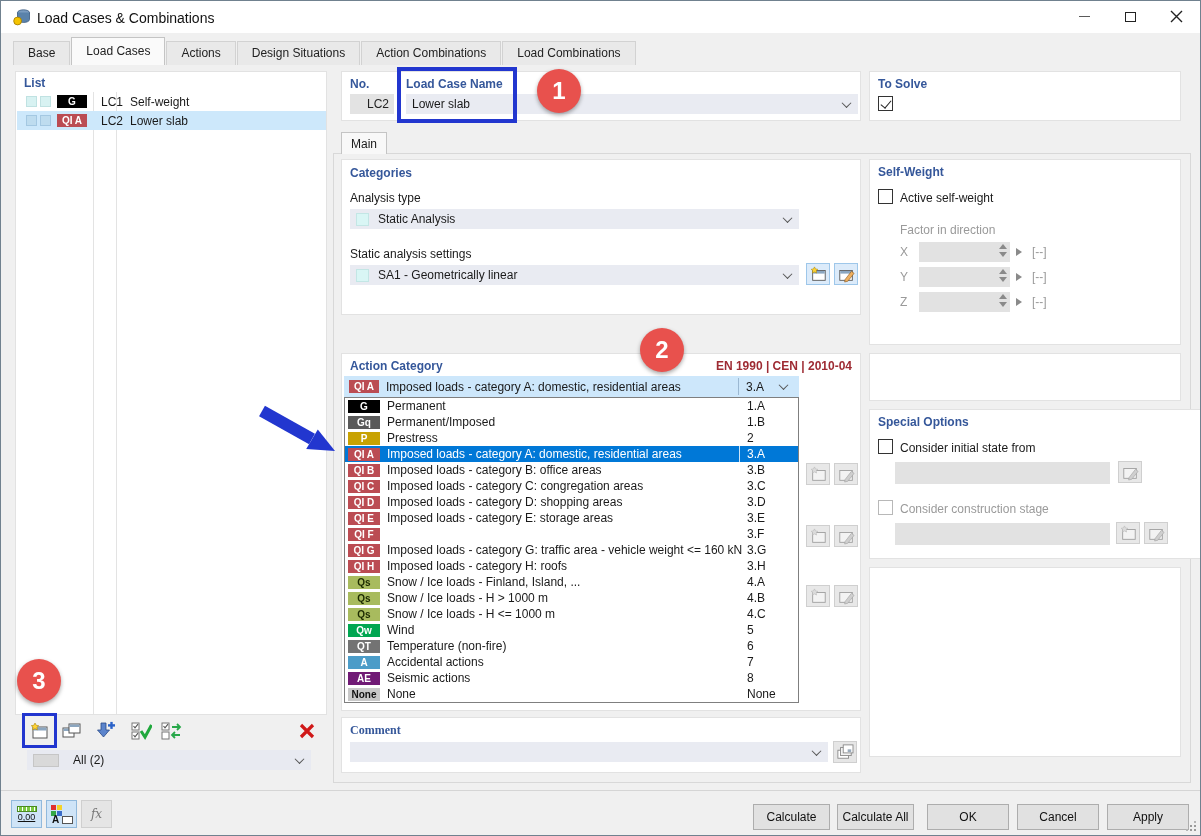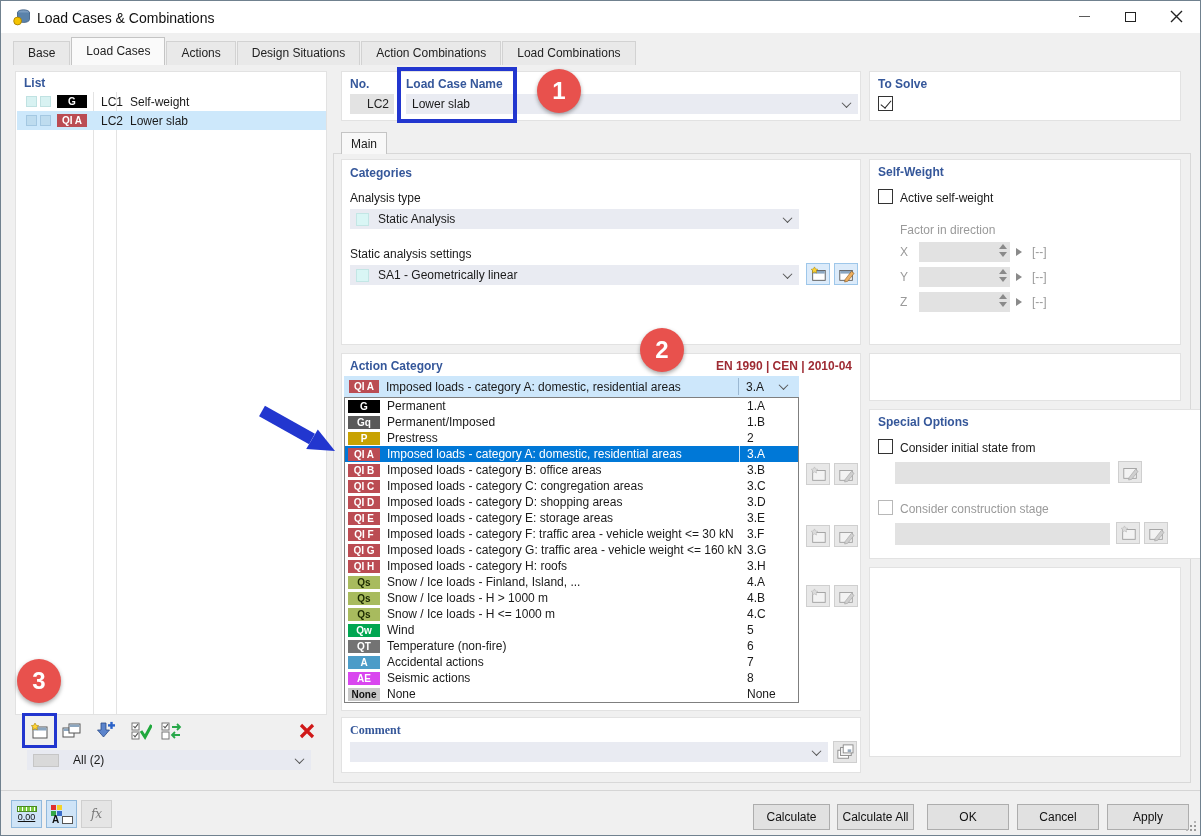--- a/index.html
+++ b/index.html
@@ -31,21 +31,21 @@
   
   .badge{display:inline-flex;align-items:center;justify-content:center;width:30px;height:13px;font-size:10px;font-weight:700;color:#fff;flex:0 0 auto;}
   .b-g{background:#000;}
   .b-gq{background:#595959;}
   .b-p{background:#c8a202;}
   .b-qi{background:#bb4c53;}
   .b-qs{background:#a8bb5e;color:#1c2b00;}
   .b-qw{background:#00a651;}
   .b-qt{background:#737373;}
   .b-a{background:#4b9cc8;}
-  .b-ae{background:#d946ef;}
+  .b-ae{background:#701a75;}
   .b-none{background:#c9c9c9;color:#111;}
   
   .list-row{position:absolute;left:1px;width:309px;height:19px;display:flex;align-items:center;}
   .list-row.sel{background:#cde8fb;}
   .lr-sq{width:11px;height:11px;margin-left:9px;flex:0 0 auto;}
   .sq1{background:#d8f2f2;border:1px solid #c0e2e2;}
   .sq2{background:#bedcef;border:1px solid #a4c8e2;}
   .vsep{position:absolute;width:1px;background:#e3e3e3;}
   
   .dd{position:absolute;left:343px;top:396px;width:455px;height:306px;background:#fff;border:1px solid #7f7f7f;z-index:30;}
@@ -209,21 +209,21 @@
   <div class="grp" style="left:868px;top:70px;width:312px;height:50px;">
     <span class="hdr" style="left:8px;top:5px;">To Solve</span>
     <span class="cb checked" style="left:8px;top:24px;"></span>
   </div>
 
   <div class="frame"></div>
   <div style="position:absolute;left:340px;top:131px;width:46px;height:22px;background:#f8f8f8;border:1px solid #c4c4c4;border-bottom:none;display:flex;align-items:center;justify-content:center;z-index:5;">
     <span>Main</span>
   </div>
 
-  <div class="grp" style="left:340px;top:158px;width:520px;height:186px;z-index:2;">
+  <div class="grp" style="left:340px;top:158px;width:520px;height:156px;z-index:2;">
     <span class="hdr" style="left:8px;top:6px;">Categories</span>
     <span class="lbl" style="left:8px;top:31px;">Analysis type</span>
     <div class="combo" style="left:8px;top:49px;width:449px;">
       <span class="swatch-cyan"></span>
       <span>Static Analysis</span>
       <span class="chev"></span>
     </div>
     <span class="lbl" style="left:8px;top:87px;">Static analysis settings</span>
     <div class="combo" style="left:8px;top:105px;width:449px;">
       <span class="swatch-cyan"></span>
@@ -296,21 +296,20 @@
         <span class="dd-lbl">Imposed loads - category D: shopping areas</span>
         <span class="dd-code">3.D</span>
       </div>
     <div class="dd-row">
         <span class="badge b-qi">QI E</span>
         <span class="dd-lbl">Imposed loads - category E: storage areas</span>
         <span class="dd-code">3.E</span>
       </div>
     <div class="dd-row">
         <span class="badge b-qi">QI F</span>
-        <span class="dd-lbl">Imposed loads - category F: traffic area - vehicle weight &lt;= 30 kN</span>
         <span class="dd-code">3.F</span>
       </div>
     <div class="dd-row">
         <span class="badge b-qi">QI G</span>
         <span class="dd-lbl">Imposed loads - category G: traffic area - vehicle weight &lt;= 160 kN</span>
         <span class="dd-code">3.G</span>
       </div>
     <div class="dd-row">
         <span class="badge b-qi">QI H</span>
         <span class="dd-lbl">Imposed loads - category H: roofs</span>

